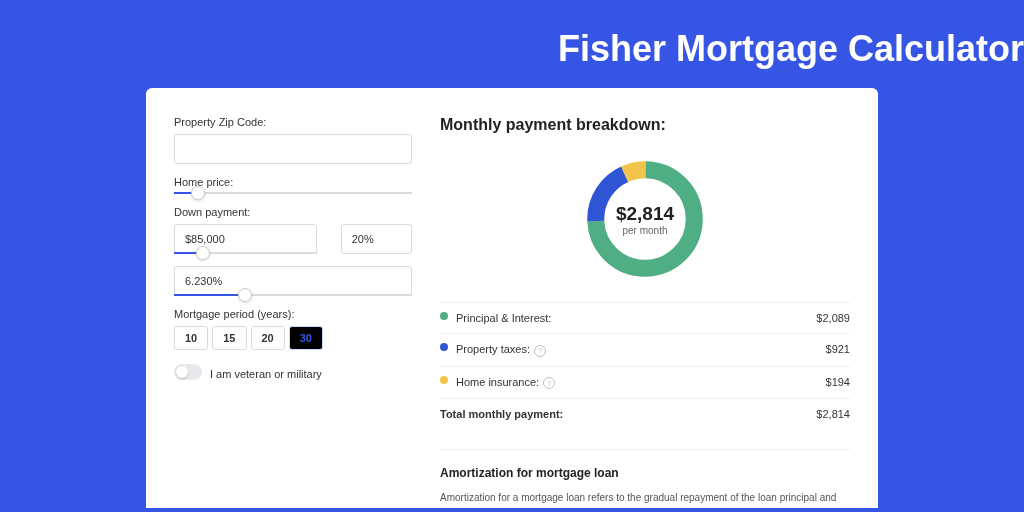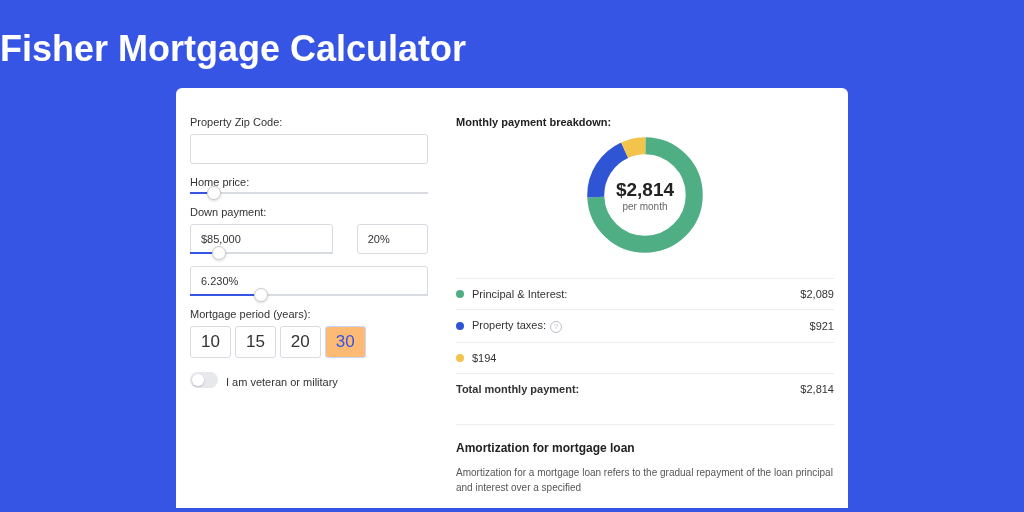--- a/index.html
+++ b/index.html
@@ -1,43 +1,43 @@
 <!DOCTYPE html>
 <html><head>
 <meta charset="utf-8">
 <style>
   *{box-sizing:border-box;margin:0;padding:0;font-family:-apple-system,BlinkMacSystemFont,'Segoe UI',Arial,sans-serif}
   body{width:1024px;height:512px;background:#3655E5;overflow:hidden}
-  .title{color:#fff;font-size:36px;font-weight:700;text-align:left;padding:28px 0 18px}
-  .card{background:#fff;width:672px;margin:0 auto;border-radius:6px 6px 0 0;padding:28px 14px;display:flex;gap:28px;height:420px;overflow:hidden}
+  .title{color:#fff;font-size:36px;font-weight:700;text-align:right;padding:28px 0 18px}
+  .card{background:#fff;width:732px;margin:0 auto;border-radius:6px 6px 0 0;padding:28px 28px;display:flex;gap:28px;height:420px;overflow:hidden}
   .left{width:238px;flex-shrink:0}
   .right{flex:1}
   .lbl{font-size:11px;color:#333;margin-bottom:6px;display:block}
   .inp{width:100%;border:1px solid #d8dbe0;border-radius:3px;height:30px;padding:0 10px;font-size:11px;color:#333;background:#fff}
   .field{margin-bottom:12px;position:relative}
   .slider-track{height:2px;background:#d8dbe0;margin-top:-2px;position:relative}
   .slider-fill{height:2px;background:#3655E5;position:absolute;left:0;top:0}
   .slider-thumb{width:14px;height:14px;background:#fff;border:1px solid #ccc;border-radius:50%;position:absolute;top:-6px;box-shadow:0 1px 3px rgba(0,0,0,.15);cursor:pointer}
   .row2{display:flex;gap:24px}
   .row2 .col1{flex:2}
   .row2 .col2{flex:1}
   .periods{display:flex;gap:4px}
-  .period-btn{border:1px solid #d8dbe0;border-radius:3px;padding:5px 10px;font-size:17px;font-weight:400;color:#333;background:#fff;cursor:pointer}
-  .period-btn.active{background:#fdba74;color:#3655E5;border-color:#c7d6ff}
+  .period-btn{border:1px solid #d8dbe0;border-radius:3px;padding:5px 10px;font-size:11px;font-weight:700;color:#333;background:#fff;cursor:pointer}
+  .period-btn.active{background:#000000;color:#3655E5;border-color:#c7d6ff}
   .toggle-row{display:flex;align-items:flex-end;gap:8px;margin-top:14px}
   .toggle{width:28px;height:16px;background:#e6e8ec;border-radius:8px;position:relative;cursor:pointer}
   .toggle-knob{width:12px;height:12px;background:#fff;border-radius:50%;position:absolute;top:2px;left:2px;box-shadow:0 1px 2px rgba(0,0,0,.2)}
   .toggle-lbl{font-size:11px;color:#333}
-  .r-title{font-size:11px;font-weight:700;color:#222;margin-bottom:2px}
+  .r-title{font-size:16px;font-weight:700;color:#222;margin-bottom:20px}
   .donut-wrap{display:flex;justify-content:center;margin-bottom:18px;position:relative}
   .donut-center{position:absolute;top:50%;left:50%;transform:translate(-50%,-50%);text-align:center}
   .donut-amt{font-size:19px;font-weight:700;color:#222}
   .donut-sub{font-size:10px;color:#666}
   .legend{border-top:1px solid #eceef2}
-  .legend-row{display:flex;align-items:center;padding:9px 0;border-bottom:1px solid #eceef2;font-size:11px;color:#333}
+  .legend-row{display:flex;padding:9px 0;border-bottom:1px solid #eceef2;font-size:11px;color:#333}
   .legend-row.total{font-weight:700;border-bottom:none}
   .dot{width:8px;height:8px;border-radius:50%;margin-right:8px;flex-shrink:0}
   .legend-lbl{flex:1}
   .legend-val{font-weight:400}
   .help{display:inline-flex;width:12px;height:12px;border:1px solid #bcc0c9;border-radius:50%;font-size:8px;color:#bcc0c9;align-items:center;justify-content:center;margin-left:4px;cursor:pointer}
   .amort{margin-top:20px;border-top:1px solid #eceef2;padding-top:16px}
   .amort-title{font-size:12px;font-weight:700;color:#222;margin-bottom:10px}
   .amort-text{font-size:10px;color:#555;line-height:1.5}
 </style>
 </head>
@@ -125,20 +125,21 @@
           <span class="legend-lbl">Principal &amp; Interest:</span>
           <span class="legend-val">$2,089</span>
         </div>
         <div class="legend-row">
           <span class="dot" style="background: rgb(47, 85, 212);"></span>
           <span class="legend-lbl">Property taxes:<span class="help">?</span></span>
           <span class="legend-val">$921</span>
         </div>
         <div class="legend-row">
           <span class="dot" style="background: rgb(243, 196, 75);"></span>
+          <span class="legend-lbl">Home insurance:<span class="help">?</span></span>
           <span class="legend-val">$194</span>
         </div>
         <div class="legend-row total">
           <span class="legend-lbl">Total monthly payment:</span>
           <span class="legend-val">$2,814</span>
         </div>
       </div>
 
     <div class="amort">
       <div class="amort-title">Amortization for mortgage loan</div>

